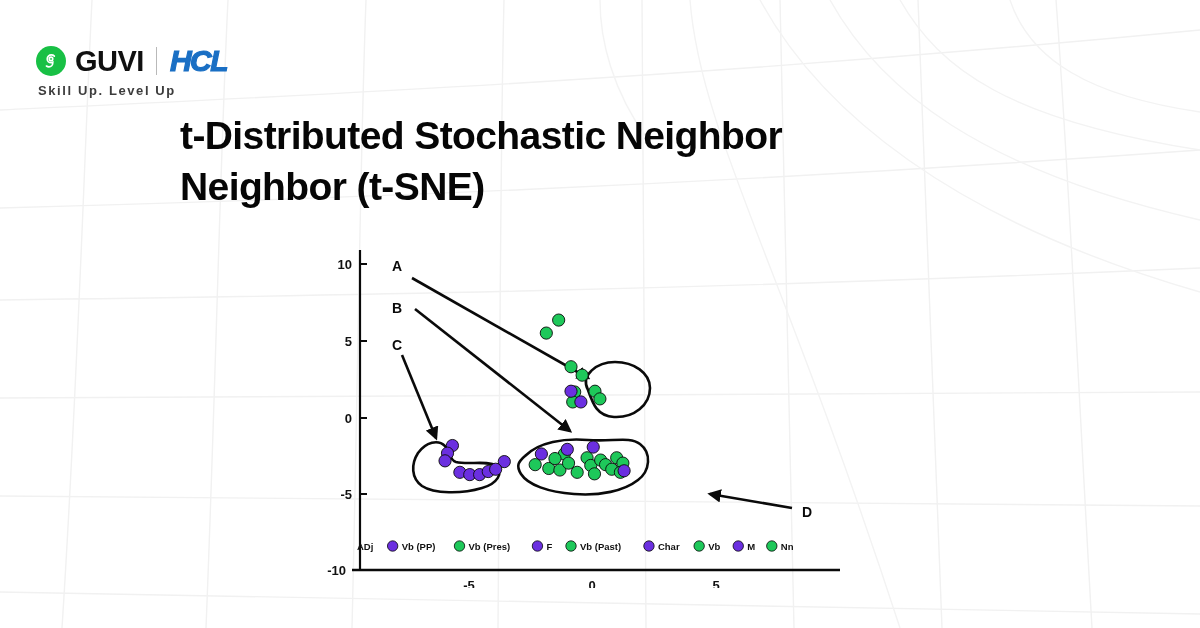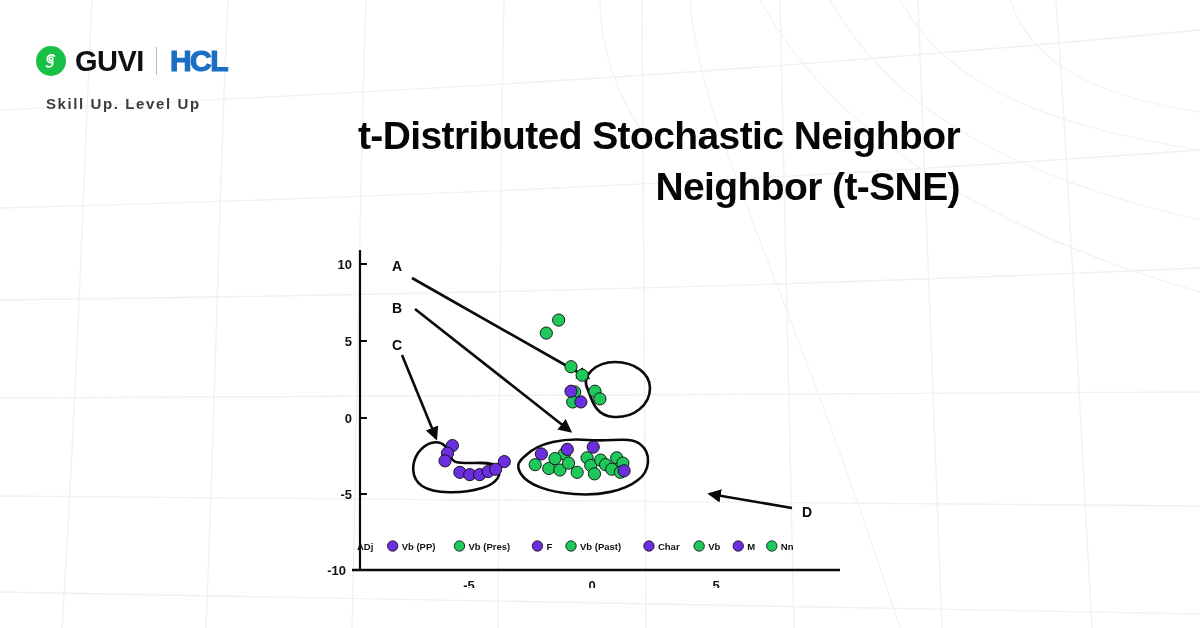--- a/index.html
+++ b/index.html
@@ -19,21 +19,21 @@
     width: 1200px; height: 628px;
     pointer-events: none;
   }
 
   
   #brand {
     position: absolute;
     left: 36px; top: 46px;
     display: flex;
     flex-direction: column;
-    gap: 14px;
+    gap: 2px;
   }
   #brand-row {
     display: flex;
     align-items: center;
     gap: 9px;
   }
   #guvi-mark {
     width: 30px; height: 30px;
     border-radius: 50%;
     background: #18c045;
@@ -51,40 +51,41 @@
   }
   #brand-divider {
     width: 1px;
     height: 28px;
     background: #b9b9b9;
     margin: 0 4px 0 3px;
   }
   #hcl-word {
     font-size: 30px;
     font-weight: 700;
+    font-style: italic;
     letter-spacing: -1.5px;
     color: #1a6fc4;
     line-height: 1;
     -webkit-text-stroke: 1.2px #1a6fc4;
   }
   #brand-tagline {
-    font-size: 15px;
+    font-size: 13px;
     font-weight: 700;
     letter-spacing: 1.6px;
     color: #3c3c3c;
-    margin-left: 10px;
+    margin-left: 2px;
     margin-top: 5px;
   }
 
   
   #chart-title {
     position: absolute;
     left: 180px; top: 110px;
     width: 780px;
-    text-align: right;
+    text-align: left;
     font-size: 39px;
     font-weight: 700;
     line-height: 1.32;
     letter-spacing: -0.6px;
     color: #060606;
   }
 
   
   #plot-wrap {
     position: absolute;

